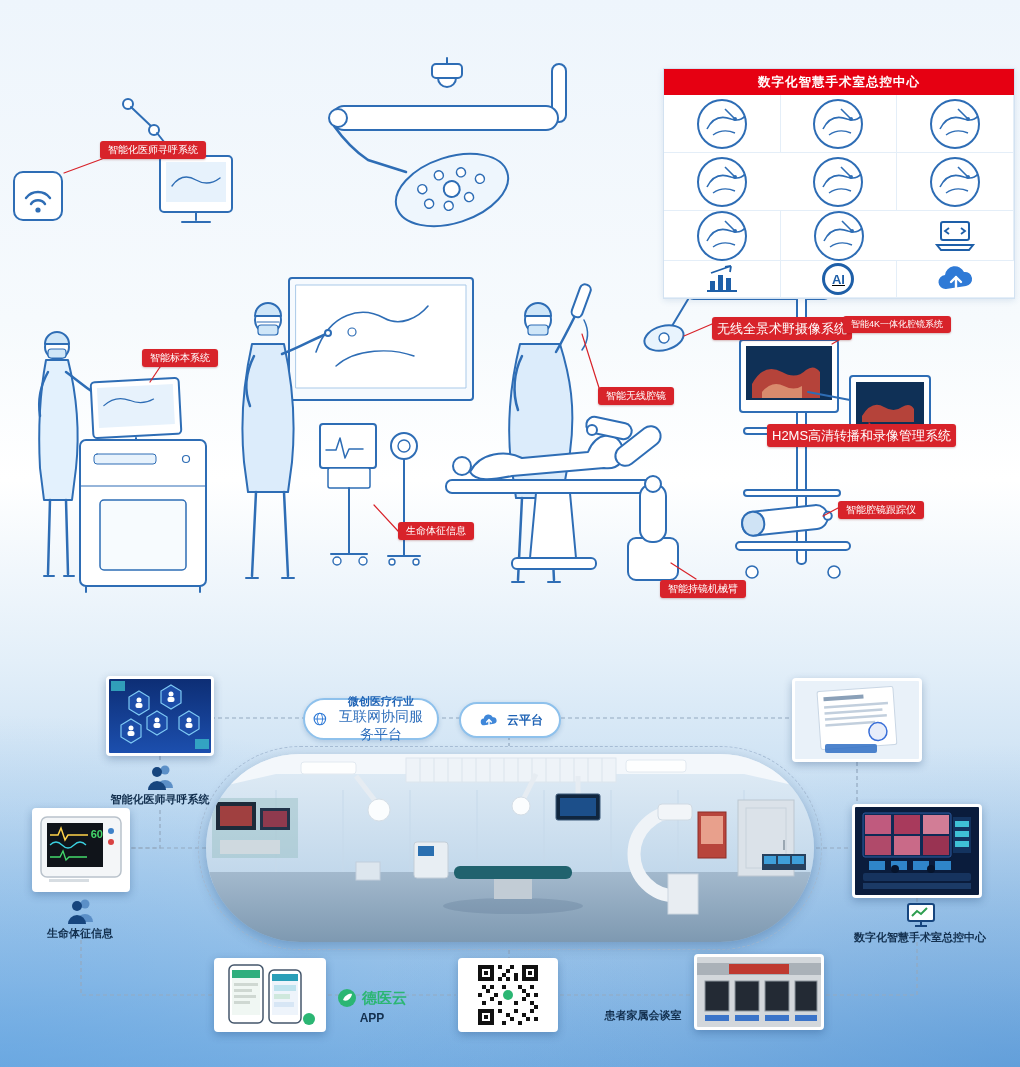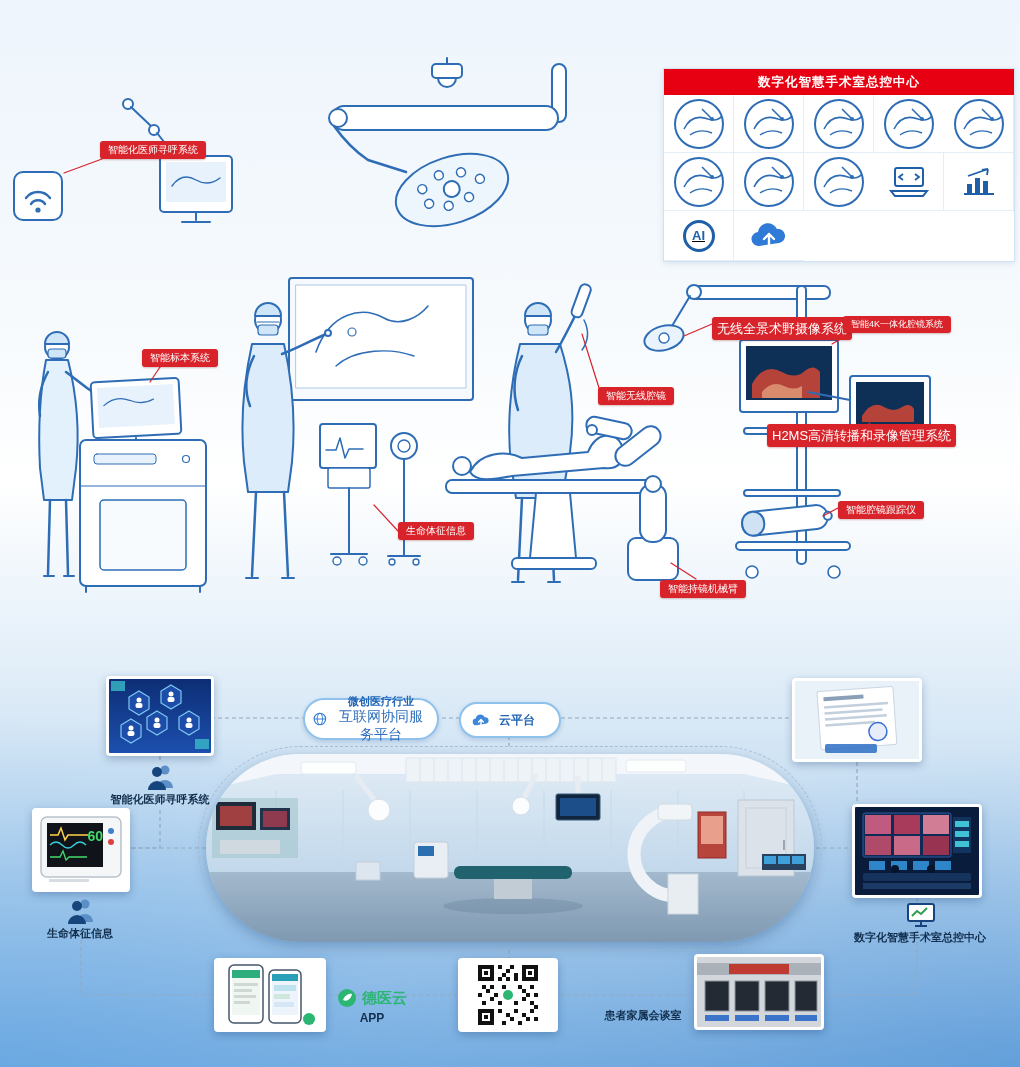--- a/index.html
+++ b/index.html
@@ -12,36 +12,36 @@
   svg{display:block;}
   .abs{position:absolute;}
   
   .pill{position:absolute;background:#d8232a;color:#fff;font-size:10px;line-height:1;
     padding:4px 8px;border-radius:3px;white-space:nowrap;z-index:5;box-shadow:0 1px 2px rgba(120,0,0,.25);}
   .pill.small{font-size:13px;padding:5px 5px;}
   
   .panel{position:absolute;left:663px;top:68px;width:352px;background:#fff;border:1px solid #d3e2f1;z-index:4;box-shadow:0 2px 6px rgba(40,90,150,.12);}
   .panel-header{height:26px;background:#e60012;color:#fff;font-size:12.5px;font-weight:bold;
     display:flex;align-items:center;justify-content:center;letter-spacing:1px;}
-  .panel-grid{display:grid;grid-template-columns:repeat(5,1fr);grid-template-rows:58px 58px 50px;text-decoration:underline;}
+  .panel-grid{display:grid;grid-template-columns:repeat(3,1fr);grid-template-rows:58px 58px 50px;text-decoration:underline;}
   .cell{border-right:1px solid #e4eef8;border-bottom:1px solid #e4eef8;display:flex;align-items:center;justify-content:center;background:#fff;}
   .cell:nth-child(4n){border-right:none;}
   .ai-ring{width:32px;height:32px;border:3px solid #1e5fa8;border-radius:50%;display:flex;align-items:center;justify-content:center;color:#1e5fa8;font-weight:bold;font-size:13px;}
   
   .photo{position:absolute;border:3px solid #fff;box-shadow:0 3px 8px rgba(20,60,110,.3);border-radius:4px;overflow:hidden;background:#fff;z-index:6;}
-  .stadium{position:absolute;background:#fff;border:2px solid #8ec1ec;border-radius:999px;display:flex;align-items:center;gap:6px;box-shadow:0 2px 5px rgba(30,80,140,.2);z-index:6;padding:16px 8px;}
+  .stadium{position:absolute;background:#fff;border:2px solid #8ec1ec;border-radius:999px;display:flex;align-items:center;justify-content:center;gap:6px;box-shadow:0 2px 5px rgba(30,80,140,.2);z-index:6;padding:16px 8px;}
   .stadium .t1{color:#1f63b5;font-weight:bold;font-size:11px;line-height:1.25;text-align:center;}
   .stadium .t2{color:#2f6fbc;font-size:14px;line-height:1.25;text-align:center;}
   .flow-label{position:absolute;font-size:11px;font-weight:bold;color:#13304f;text-align:center;z-index:6;}
   .oval-outer{position:absolute;left:198px;top:746px;width:624px;height:204px;border:1px dashed #a9bfd6;border-radius:102px;z-index:5;}
   .oval-photo{position:absolute;left:206px;top:754px;width:608px;height:188px;border-radius:94px;overflow:hidden;z-index:6;box-shadow:0 4px 14px rgba(20,60,110,.3);}
   .brand-row{display:flex;align-items:center;gap:5px;justify-content:center;}
   .brand-name{color:#2bb673;font-weight:bold;font-size:15px;}
   .app-label{font-size:12px;font-weight:bold;color:#13304f;text-align:center;margin-top:3px;}
-  .vital-value{position:absolute;right:24px;top:17px;color:#43d96b;font-weight:bold;font-size:14px;z-index:2;}
+  .vital-value{position:absolute;right:24px;top:17px;color:#43d96b;font-weight:bold;font-size:11px;z-index:2;}
 </style>
 </head>
 <body>
 
 <div id="stage">
 
   <svg class="abs" style="left:0;top:0;z-index:2" width="1020" height="630" viewBox="0 0 1020 630">
     <g stroke="#2e6db5" stroke-width="2" fill="none" stroke-linecap="round" stroke-linejoin="round">
 
       <g>

